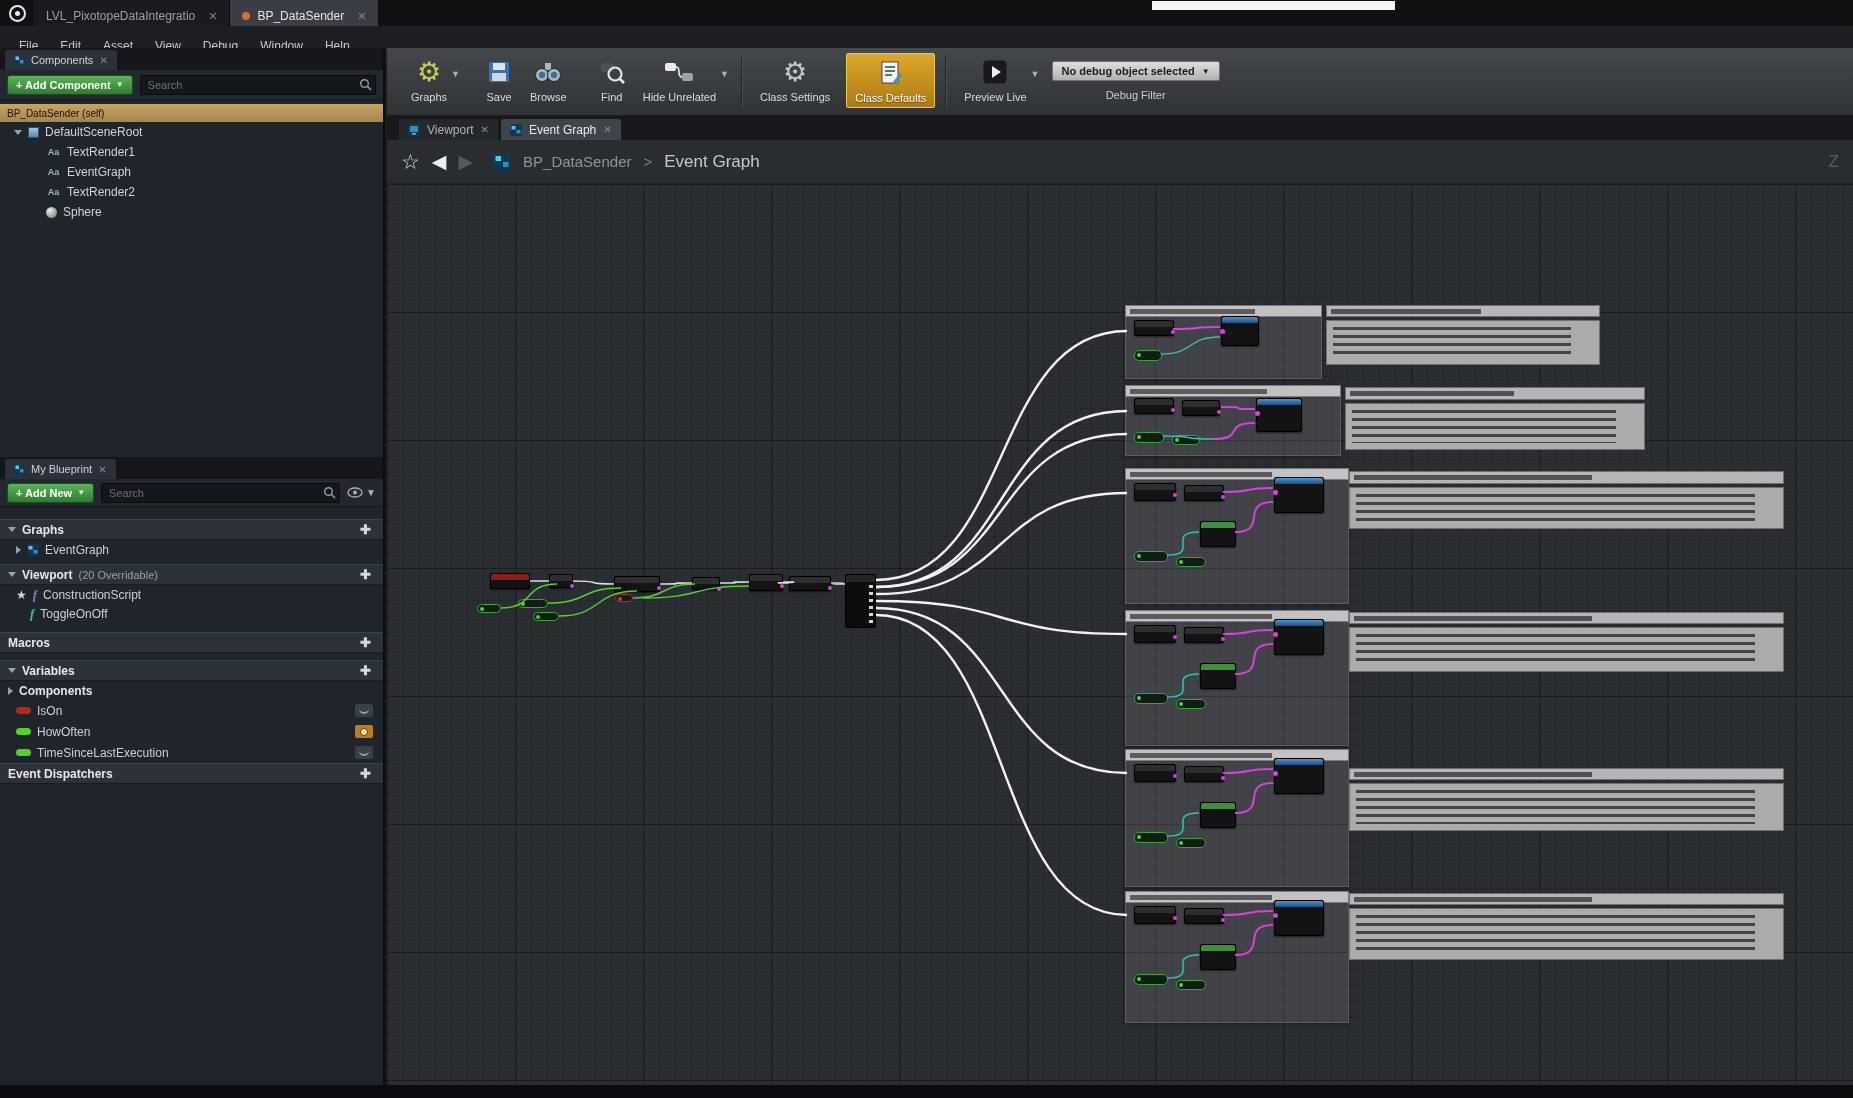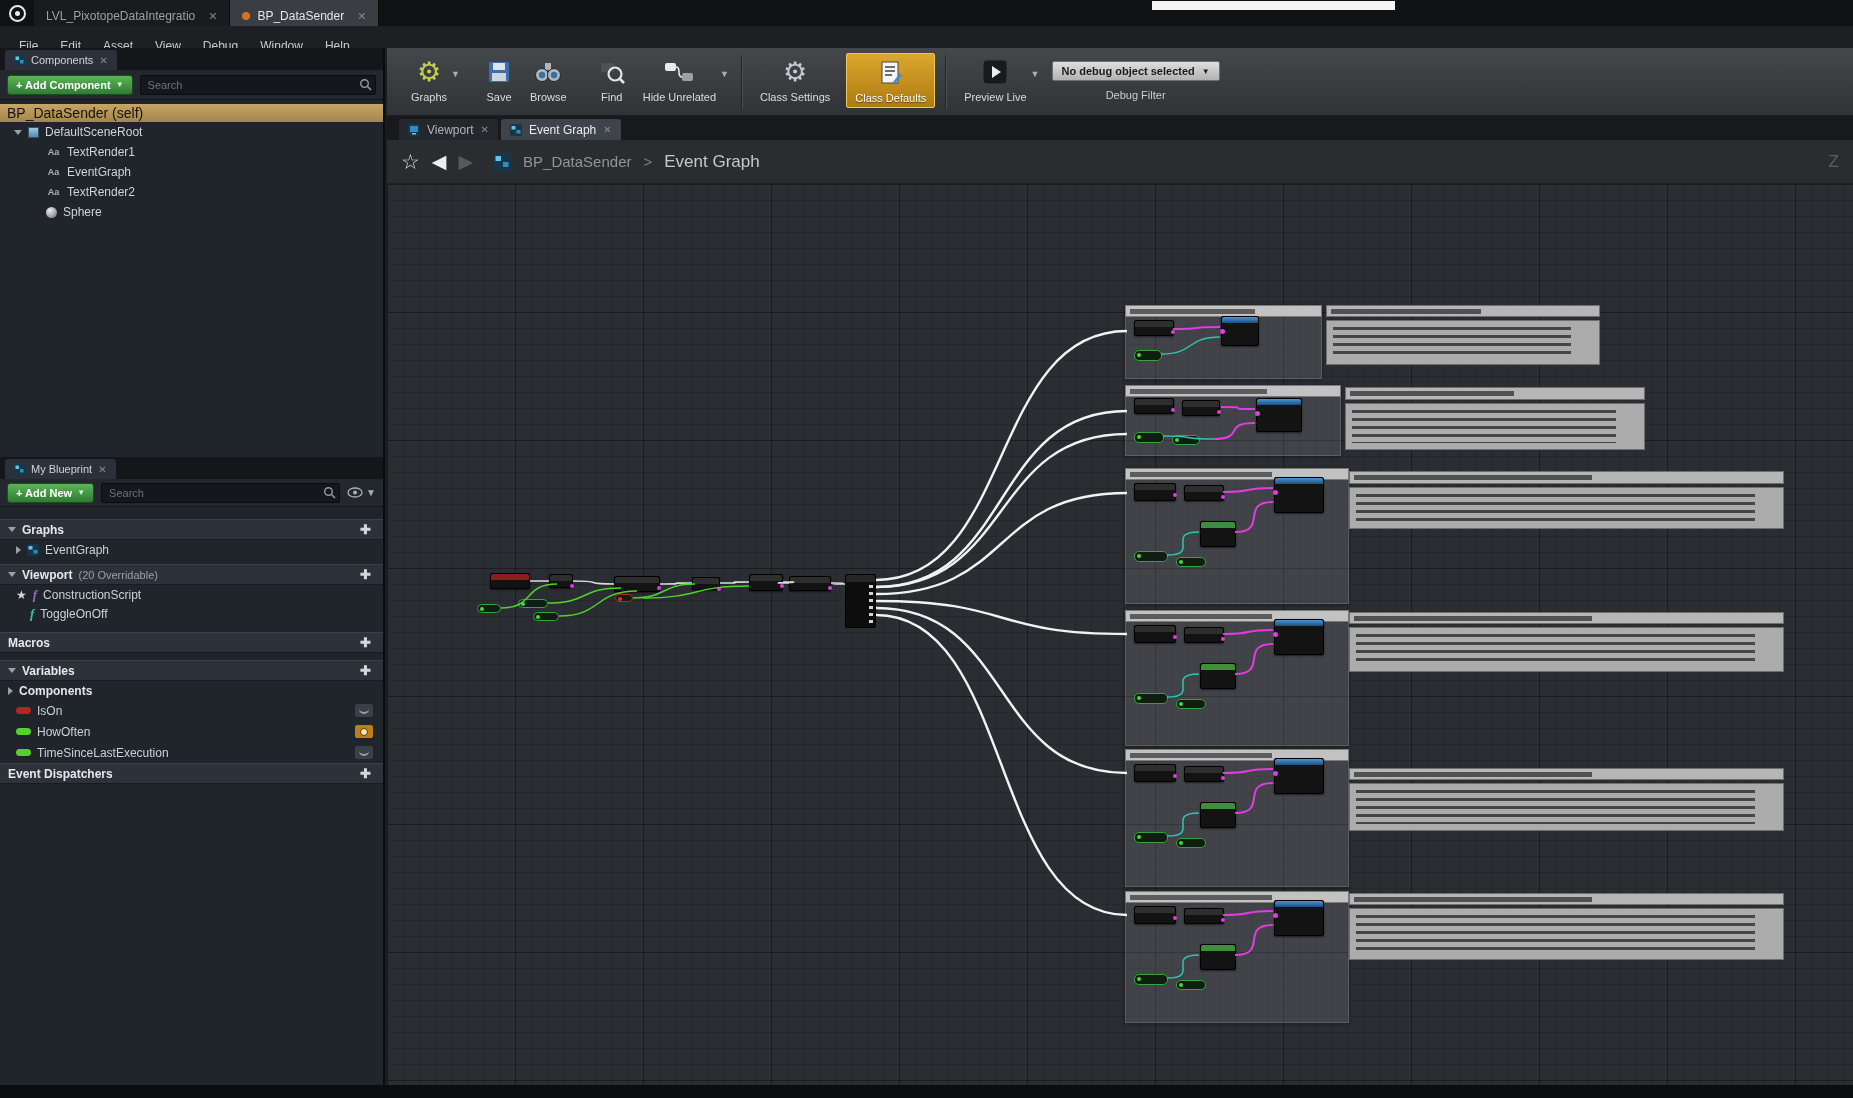--- a/index.html
+++ b/index.html
@@ -26,21 +26,21 @@
   .panel-tabstrip{height:22px;background:#14161a;display:flex;align-items:flex-end;padding-left:5px;flex:none}
   .panel-tab{height:20px;background:#2b303a;display:flex;align-items:center;gap:6px;padding:0 9px;font-size:11px;color:#ced3d9;border-radius:3px 3px 0 0}
   .panel-tab .x{color:#848a90;font-size:10px}
   .addrow{display:flex;align-items:center;gap:7px;padding:5px 7px;height:30px;background:#23272e;border-bottom:1px solid #15171b;flex:none}
   .btn-green{background:linear-gradient(#5cb455,#2e7c33);border:1px solid #1d4c22;color:#fff;font-weight:bold;font-size:11px;padding:3px 8px;border-radius:3px;display:flex;align-items:center;gap:5px;white-space:nowrap}
   .btn-green .caret-s{font-size:8px;color:#dff0de}
   .searchbox{flex:1;position:relative;height:20px}
   .searchbox input{width:100%;height:100%;background:#14171b;border:1px solid #0a0c0e;border-radius:2px;color:#cfd4d9;padding:0 22px 0 7px;font-size:11px;outline:none}
   .searchbox input::placeholder{color:#6d737a}
   .searchbox .mag{position:absolute;right:4px;top:3px}
-  .selrow{height:18px;margin-top:4px;background:linear-gradient(#c6a666,#a5854a);color:#17130a;font-size:14px;display:flex;align-items:center;padding:0 7px;flex:none}
+  .selrow{height:18px;margin-top:4px;background:linear-gradient(#c6a666,#a5854a);color:#17130a;font-size:10px;display:flex;align-items:center;padding:0 7px;flex:none}
   .trow{height:20px;display:flex;align-items:center;gap:6px;font-size:12px;color:#cfd4da;padding-left:46px;flex:none}
   .trow.root{padding-left:14px}
   .exp-open{width:0;height:0;border-left:4px solid transparent;border-right:4px solid transparent;border-top:5px solid #9aa0a6}
   .icon-cube{width:11px;height:11px;background:linear-gradient(#9fc6e4,#5b87a8);border:1px solid #33506b}
   .icon-aa{font-size:9px;color:#a9b1b9;width:15px;text-align:center;font-weight:bold}
   .icon-sphere{width:11px;height:11px;border-radius:50%;background:radial-gradient(circle at 35% 30%,#ececec,#6d6d6d)}
   #components-section{height:409px;display:flex;flex-direction:column;overflow:hidden;flex:none}
   #myblueprint-section{flex:1;display:flex;flex-direction:column;overflow:hidden}
   .sechdr{height:21px;background:#2c313a;border-top:1px solid #3b414b;border-bottom:1px solid #181b20;display:flex;align-items:center;gap:6px;padding:0 8px;font-weight:bold;color:#e5e9ed;font-size:12px;flex:none}
   .sechdr .plus{margin-left:auto;color:#d2d7dc;font-weight:bold;font-size:13px;margin-right:4px}

